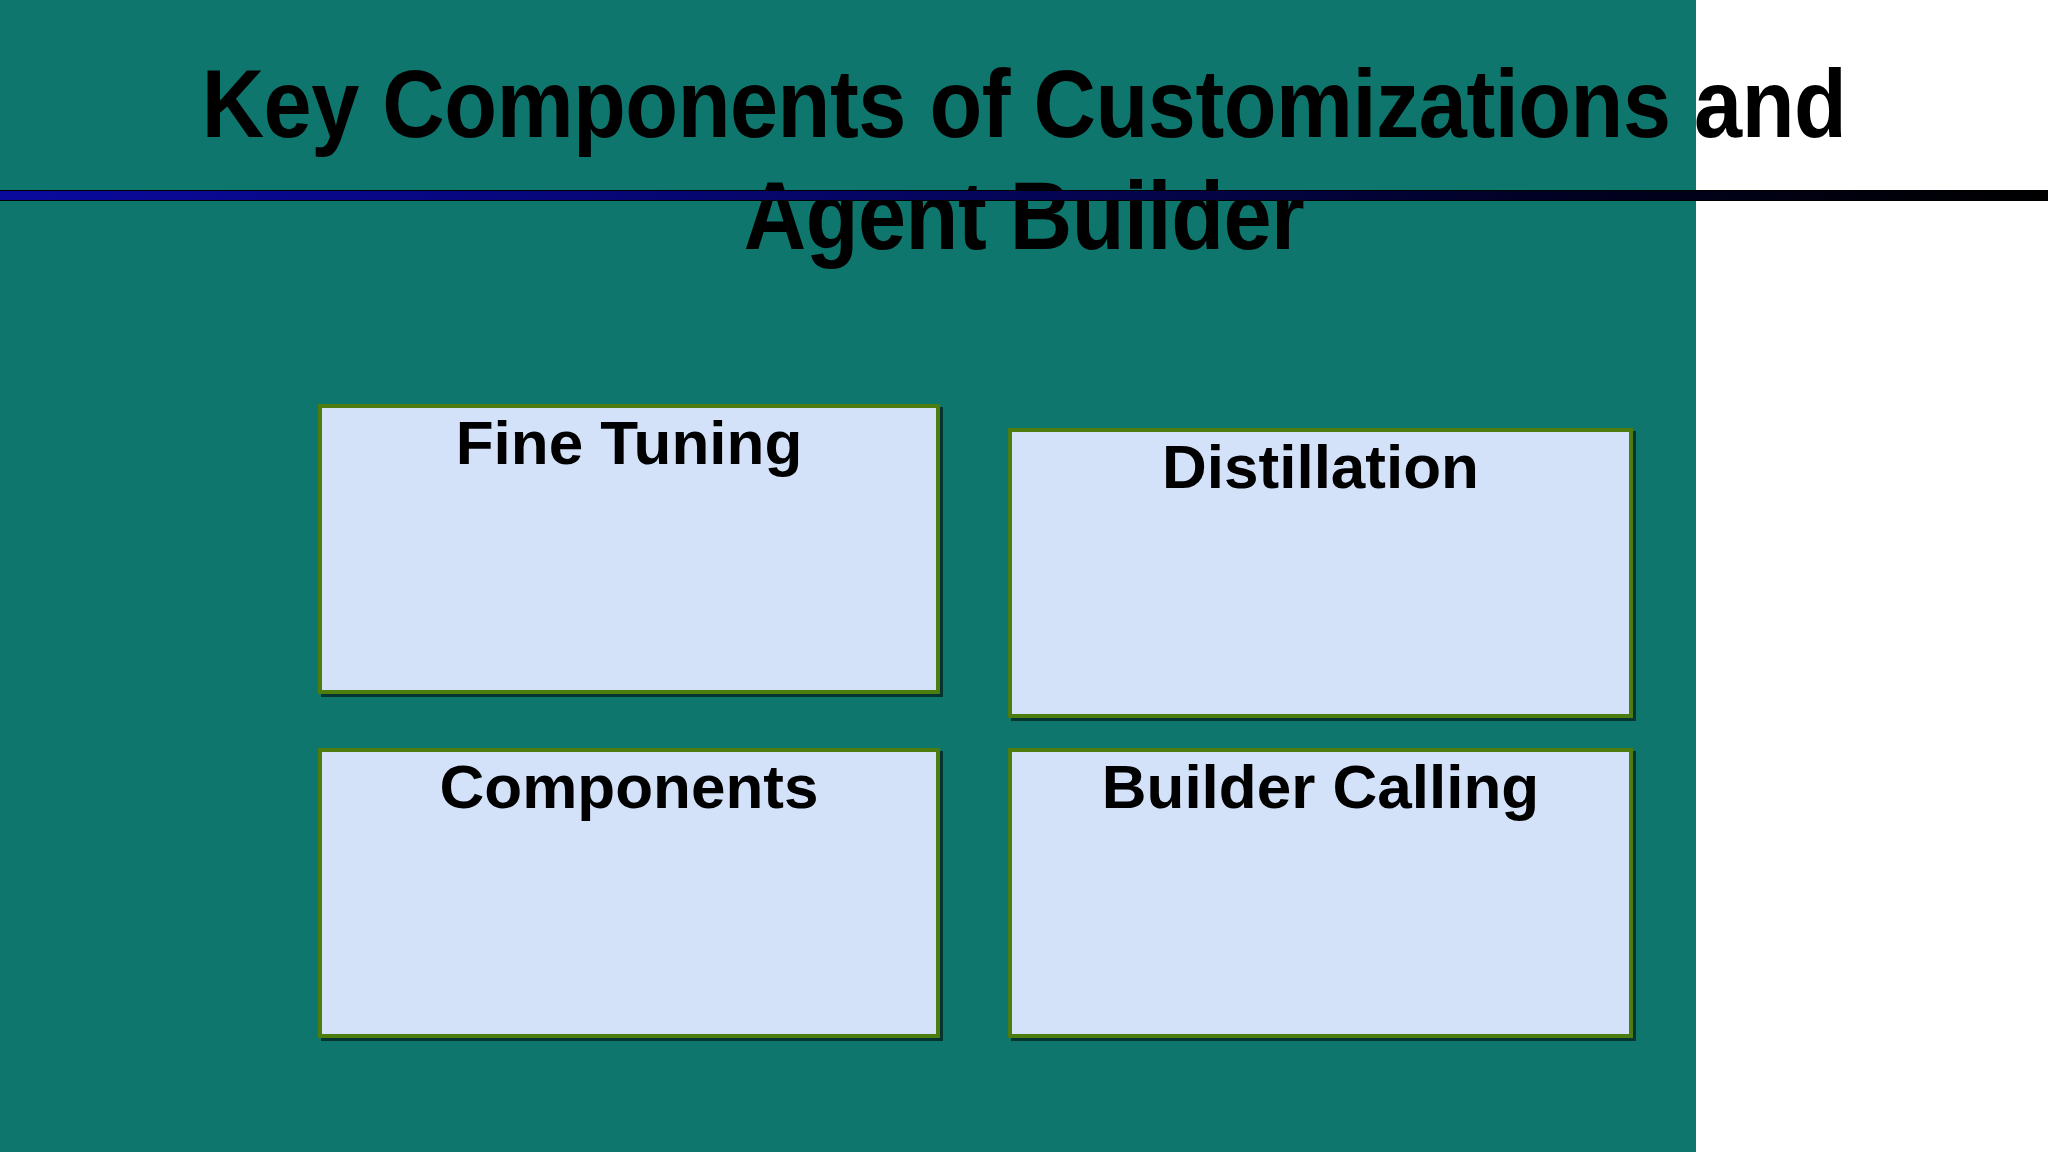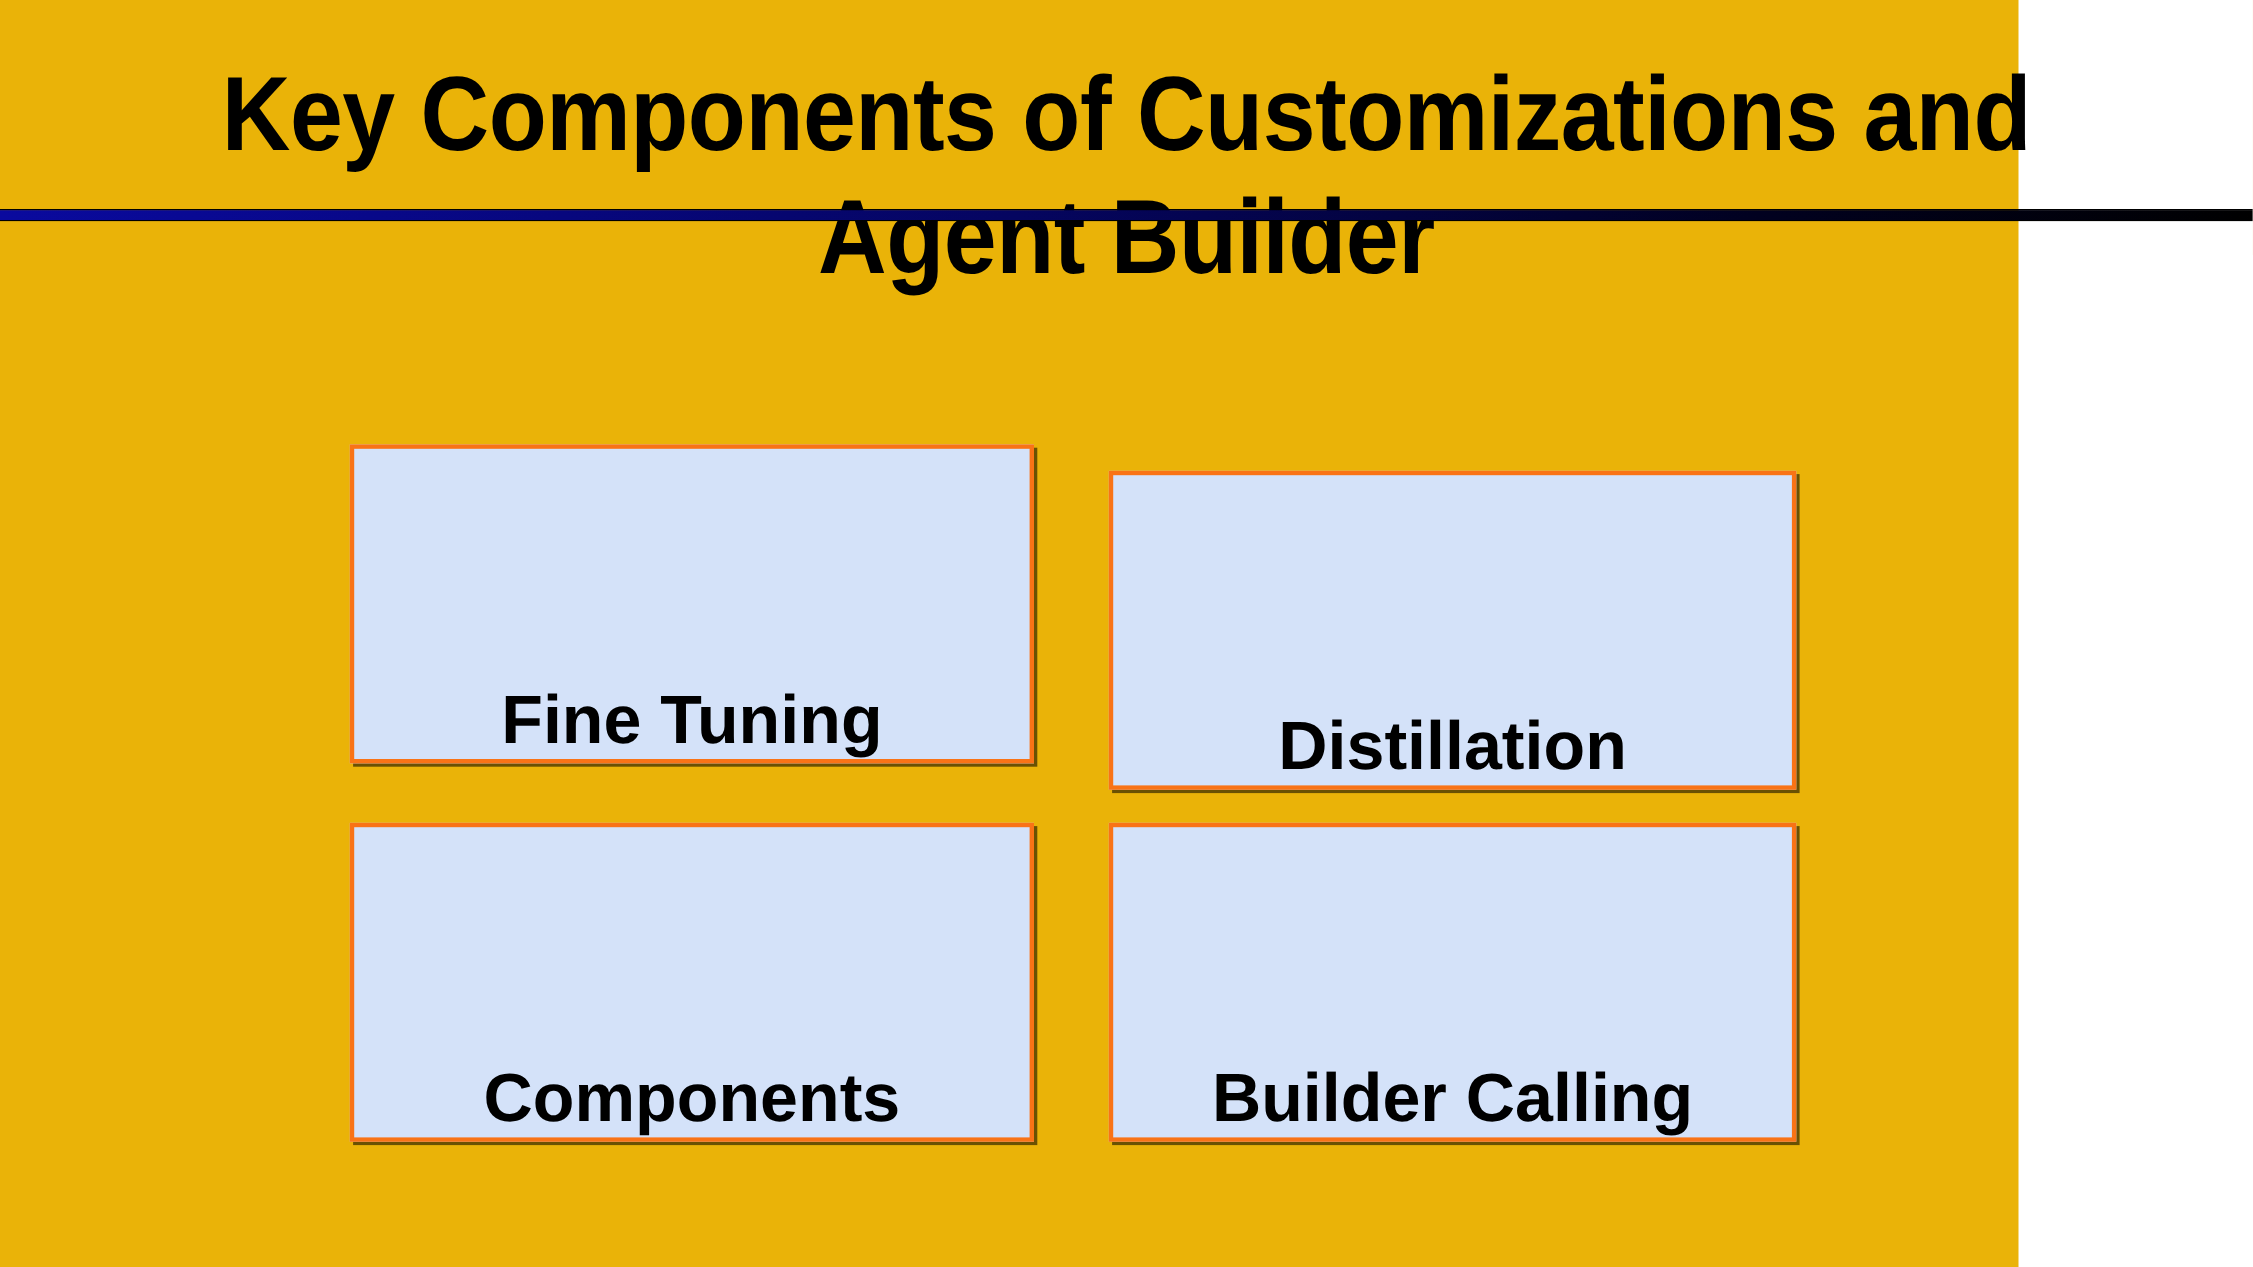--- a/index.html
+++ b/index.html
@@ -12,23 +12,23 @@
     height: 1152px;
     overflow: hidden;
     font-family: "Liberation Sans", "DejaVu Sans", sans-serif;
     position: relative;
   }
 
   #slide {
     position: absolute;
     left: 0;
     top: 0;
-    width: 1835px;
+    width: 1696px;
     height: 1152px;
-    background: #eab308;
+    background: #0f766e;
   }
 
   
   .title-block {
     position: absolute;
     left: 0;
     top: 48px;
     width: 2048px;
     text-align: center;
   }
@@ -62,25 +62,25 @@
                 #000000 100%);
     border-top: 1px solid #000000;
     border-bottom: 1px solid #000000;
     box-sizing: border-box;
   }
 
   
   .box {
     position: absolute;
     background: #d4e2f9;
-    border: 4px solid #f97316;
+    border: 4px solid #4d7c0f;
     box-sizing: border-box;
     box-shadow: 3px 3px 0 rgba(0,0,0,0.55);
     display: flex;
-    align-items: flex-end;
+    align-items: flex-start;
     justify-content: center;
   }
   .box-label {
     font-weight: 700;
     font-size: 62px;
     line-height: 70px;
     color: #000000;
     letter-spacing: 0px;
     white-space: nowrap;
     text-align: center;

